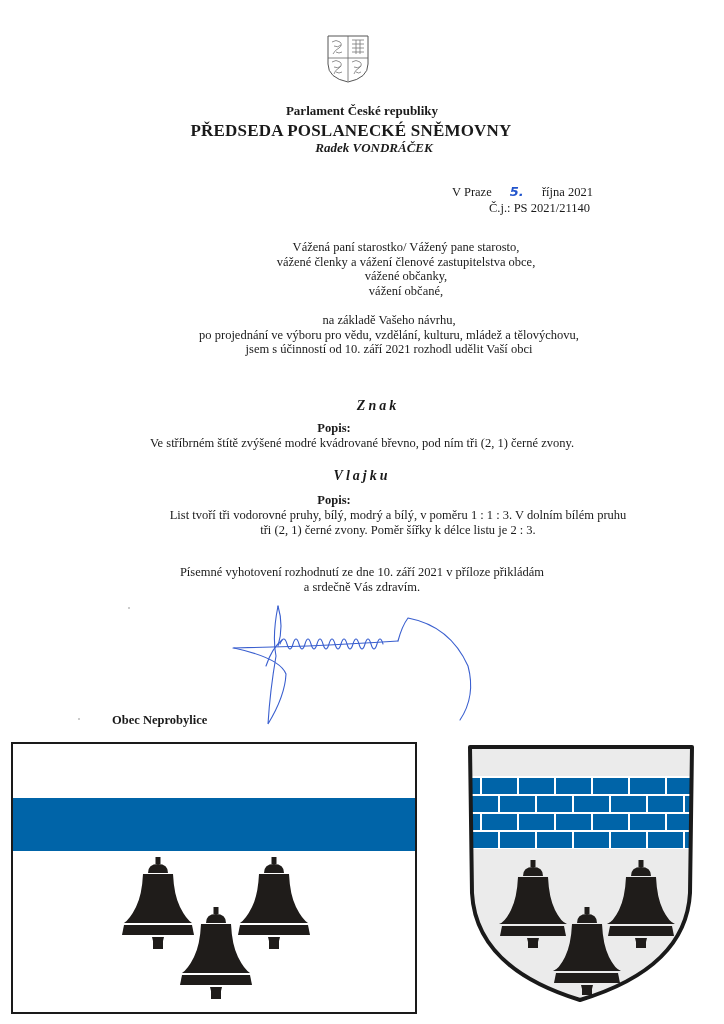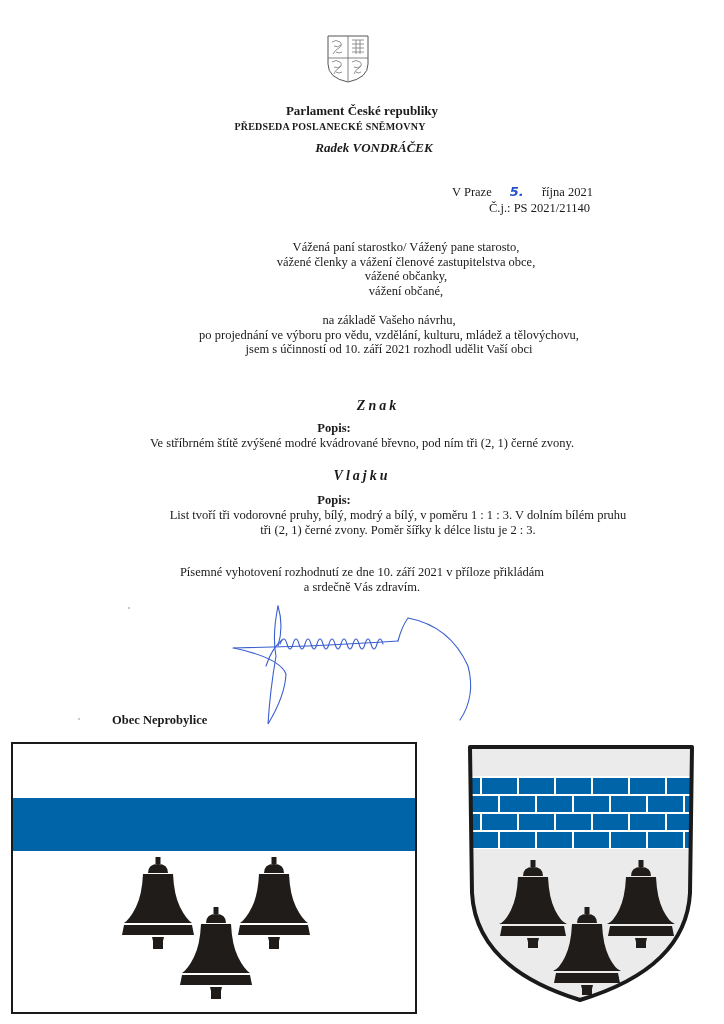--- a/index.html
+++ b/index.html
@@ -4,21 +4,21 @@
 <style>
   html, body { margin: 0; padding: 0; background: #ffffff; }
   body {
     width: 724px; height: 1024px; position: relative; overflow: hidden;
     font-family: "Liberation Serif", "DejaVu Serif", serif; color: #1a1a1a;
   }
   .abs { position: absolute; }
   .center { text-align: center; }
   .emblem { left: 326px; top: 34px; width: 44px; height: 50px; }
   .hdr1 { left: 0; width: 724px; top: 103px; font-weight: bold; font-size: 13px; }
-  .hdr2 { left: 0; width: 660px; top: 121px; font-weight: bold; font-size: 10px; letter-spacing: 0.2px; }
+  .hdr2 { left: 0; width: 660px; top: 121px; font-weight: bold; font-size: 17px; letter-spacing: 0.2px; padding-left: 21px; }
   .hdr3 { left: 12px; width: 724px; top: 140px; font-weight: bold; font-style: italic; font-size: 13px; }
   .place { left: 452px; top: 184px; font-size: 12.5px; white-space: nowrap; }
   .place .day { color: #2255cc; font-style: italic; font-weight: bold; font-family: "DejaVu Sans", sans-serif; font-size: 13px; display: inline-block; width: 44px; text-align: center; }
   .ref { left: 489px; top: 201px; font-size: 12.5px; white-space: nowrap; }
   .block { left: 0; width: 724px; font-size: 12.5px; line-height: 14.5px; }
   .greet { top: 240px; padding-left: 44px; }
   .intro { top: 313px; padding-left: 27px; }
   .sec-title { left: 0; width: 724px; font-weight: bold; font-style: italic; font-size: 14px; letter-spacing: 3px; }
   .znak-t { top: 398px; padding-left: 16px; }
   .vlajka-t { top: 468px; }

